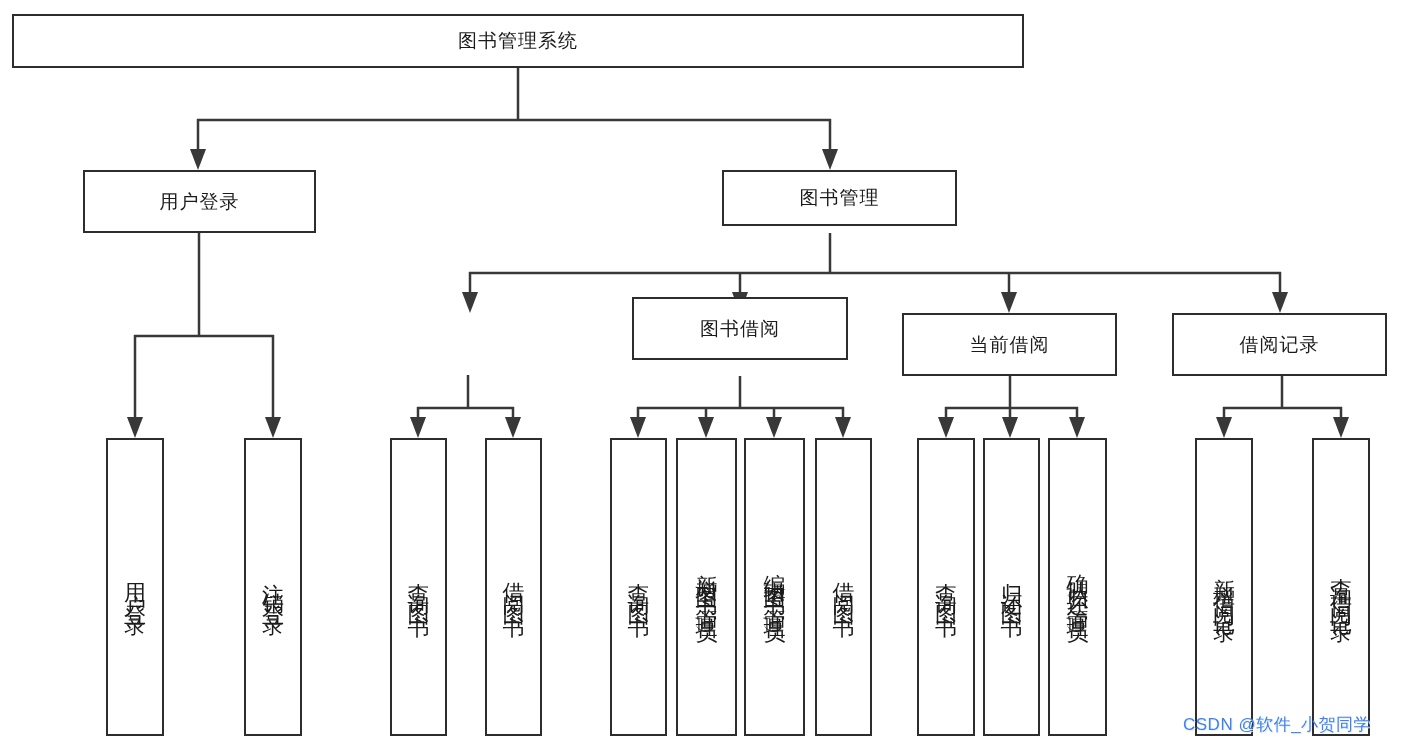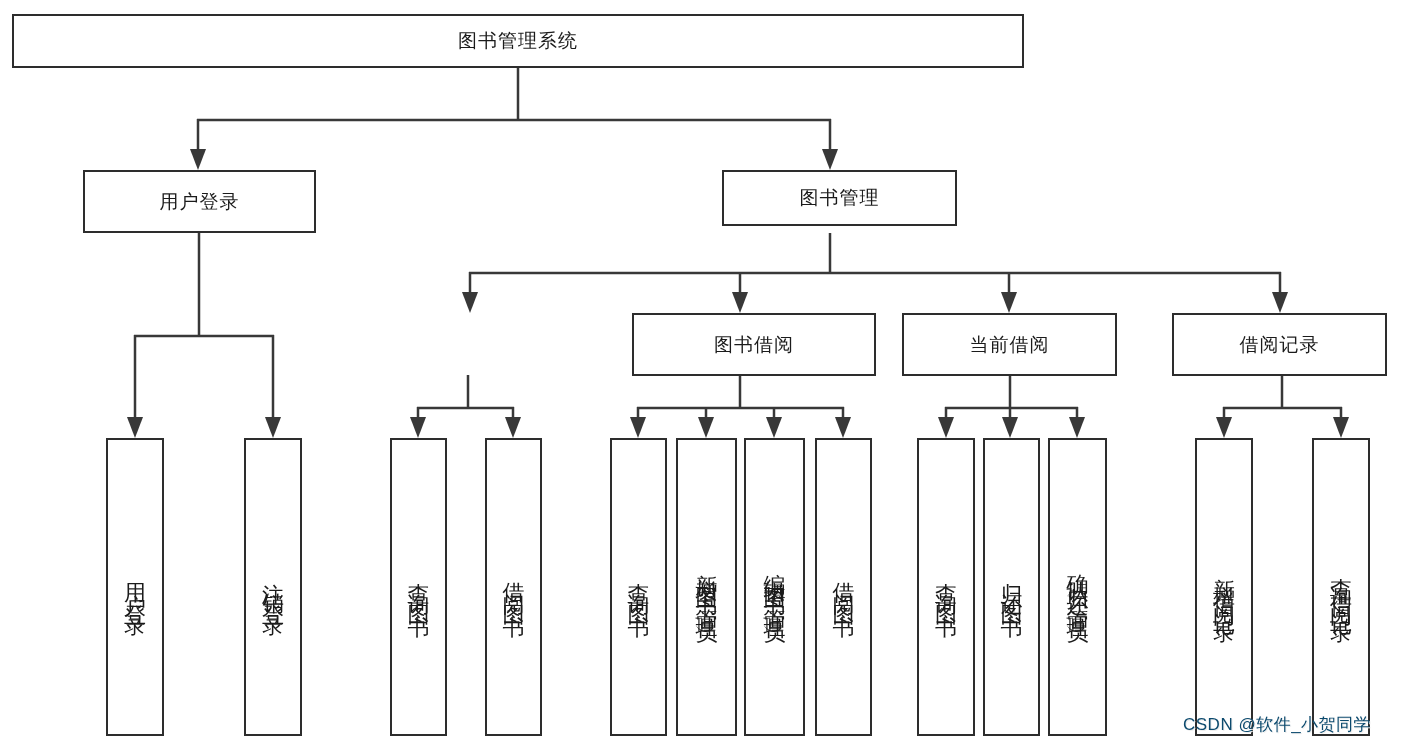--- a/index.html
+++ b/index.html
@@ -21,21 +21,21 @@
     display:flex;align-items:center;justify-content:center;
   }
   .vtext{
     writing-mode:vertical-lr;text-orientation:mixed;
     font-size:22px;line-height:1;letter-spacing:11px;white-space:nowrap;
   }
   .vt-md{letter-spacing:9px;}
   .vt-sm{letter-spacing:7px;}
   .watermark{
     position:absolute;left:1183px;top:713px;
-    font-size:17px;color:#0c4a6e;letter-spacing:0.5px;
+    font-size:17px;color:#3b82f6;letter-spacing:0.5px;
     text-shadow:1px 1px 0 #eeeeee;white-space:nowrap;
   }
 </style>
 </head>
 <body>
 
 <div class="canvas">
 
   <svg class="connectors" viewBox="0 0 1405 747" xmlns="http://www.w3.org/2000/svg" aria-hidden="true">
     <g stroke="#383838" stroke-width="2.5" fill="none">
@@ -81,21 +81,21 @@
     <span>图书管理系统</span>
   </div>
 
   <div class="node" style="left:83px;top:170px;width:233px;height:63px">
     <span>用户登录</span>
   </div>
   <div class="node" style="left:722px;top:170px;width:235px;height:56px">
     <span>图书管理</span>
   </div>
 
-  <div class="node" style="left:632px;top:313px;width:244px;height:63px">
+  <div class="node" style="left:632px;top:297px;width:216px;height:63px">
     <span>图书借阅</span>
   </div>
   <div class="node" style="left:902px;top:313px;width:215px;height:63px">
     <span>当前借阅</span>
   </div>
   <div class="node" style="left:1172px;top:313px;width:215px;height:63px">
     <span>借阅记录</span>
   </div>
 
   <div class="leaf" style="left:106px;width:58px">

